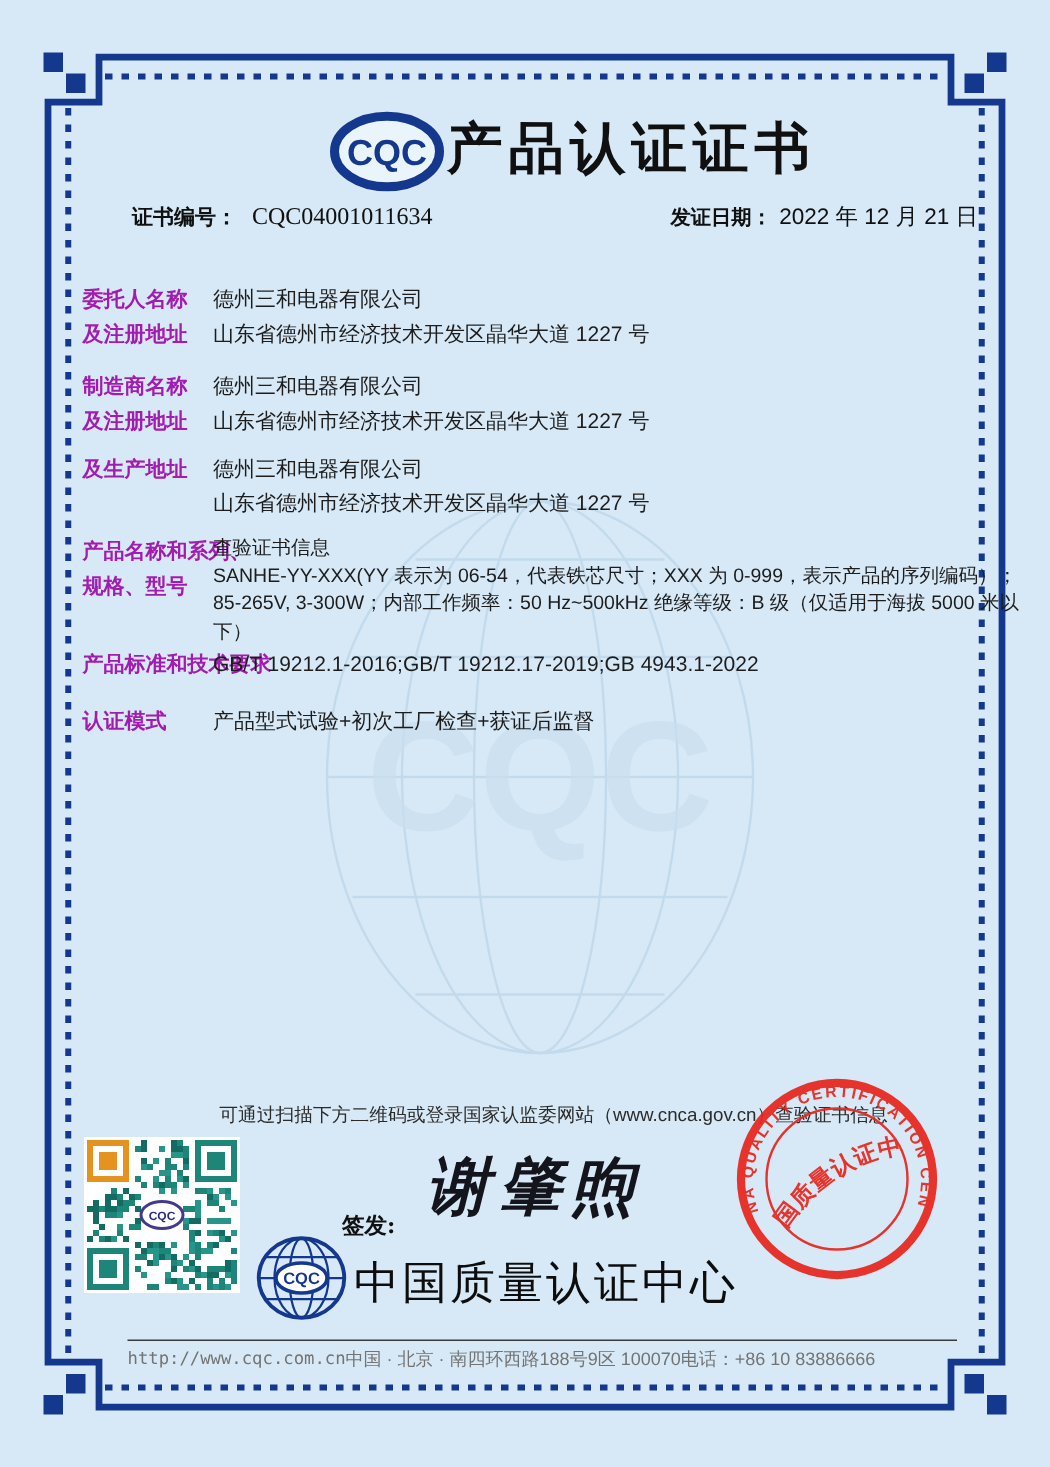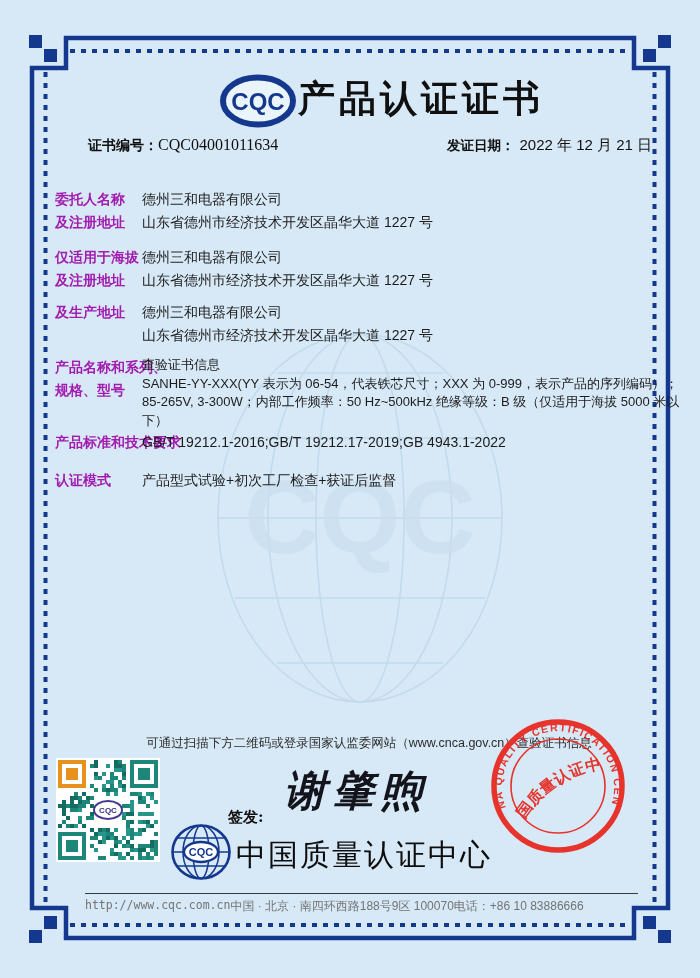--- a/index.html
+++ b/index.html
@@ -7,21 +7,21 @@
   .page{position:relative;width:700px;height:978px;background:#d7e9f6;overflow:hidden;}
   .abs{position:absolute;}
   svg{display:block;}
 
   
   .hdr-logo{left:216px;top:72px;}
   .hdr-title{left:298px;top:74px;font-size:37px;font-weight:800;letter-spacing:4px;color:#101010;white-space:nowrap;}
 
   .certno{left:88px;top:136px;font-size:14px;white-space:nowrap;}
   .certno .lbl{font-family:"DejaVu Serif",serif;font-weight:700;color:#101010;}
-  .certno .val{font-family:"Liberation Serif",serif;font-size:16px;color:#101010;margin-left:0;}
+  .certno .val{font-family:"Liberation Serif",serif;font-size:16px;color:#101010;margin-left:10px;}
 
   .dates{left:447px;top:133px;font-size:13.5px;line-height:23px;white-space:nowrap;}
   .dates .lbl{font-family:"DejaVu Serif",serif;font-weight:700;color:#101010;}
   .dates .val{font-size:15px;color:#101010;margin-left:5px;}
 
   
   .frow{left:55px;width:600px;}
   .frow .flabel{position:absolute;left:0;top:0;width:135px;font-weight:700;font-size:14px;line-height:22.5px;color:#a21caf;white-space:nowrap;}
   .frow .fvalue{position:absolute;left:87px;top:0;width:515px;font-size:14px;line-height:22.5px;color:#1c1c1c;}
   .frow .fvalue div{white-space:nowrap;}
@@ -108,21 +108,21 @@
         <div>及注册地址</div>
       </div>
     <div class="fvalue">
         <div>德州三和电器有限公司</div>
         <div>山东省德州市经济技术开发区晶华大道 1227 号</div>
       </div>
   </div>
 
   <div class="abs frow" style="top:246px">
     <div class="flabel">
-        <div>仅适用于海拔</div>
+        <div>制造商名称</div>
         <div>及注册地址</div>
       </div>
     <div class="fvalue">
         <div>德州三和电器有限公司</div>
         <div>山东省德州市经济技术开发区晶华大道 1227 号</div>
       </div>
   </div>
 
   <div class="abs frow" style="top:301px">
     <div class="flabel">

